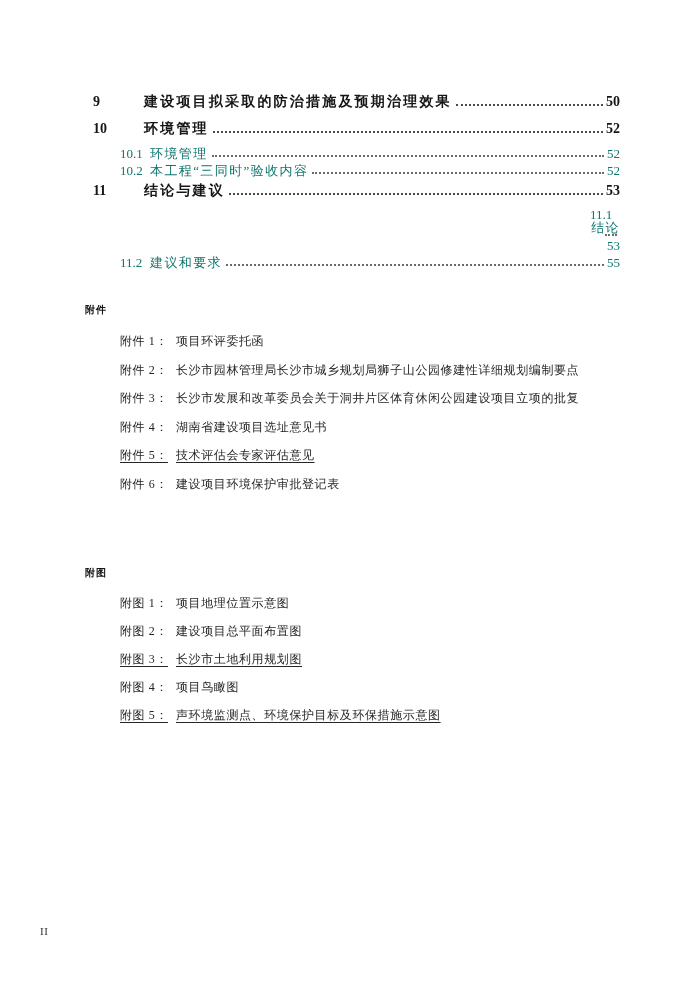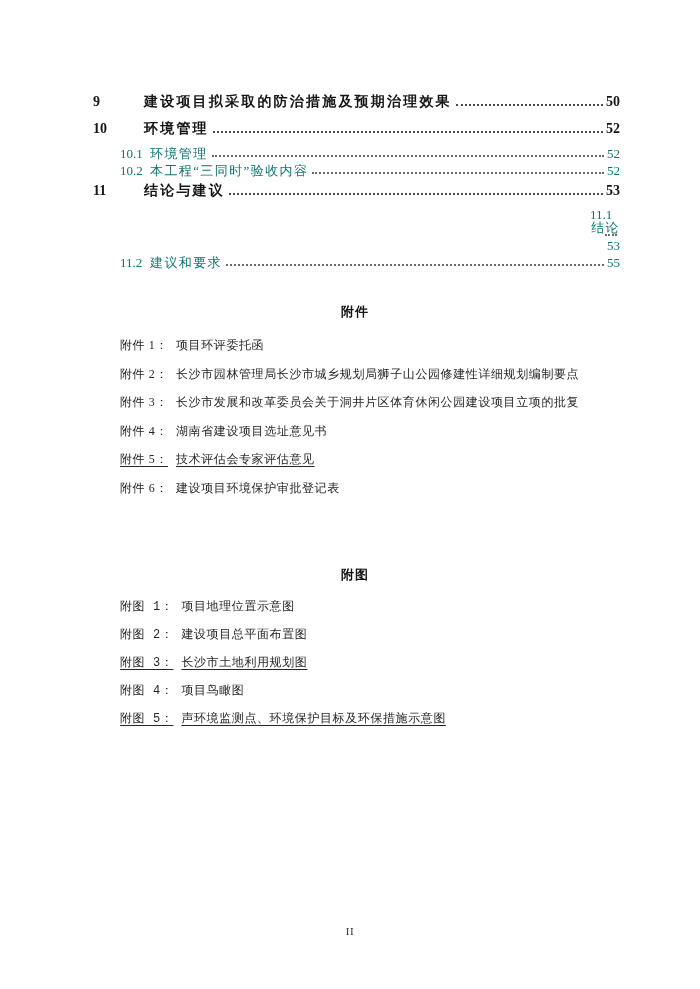--- a/index.html
+++ b/index.html
@@ -72,55 +72,54 @@
 
   
   .doc-section {
     position: absolute;
     left: 85px;
     width: 540px;
   }
   .sec-attachments { top: 303px; }
   .sec-figures { top: 566px; }
   .sec-heading {
-    text-align: center;
     font-weight: bold;
-    font-size: 13px;
+    font-size: 10px;
     letter-spacing: 1px;
     color: #141414;
     margin-bottom: 9px;
   }
   .sec-attachments .sec-heading { margin-bottom: 10px; }
   .doc-item {
     font-size: 12px;
     line-height: 28.5px;
     letter-spacing: 0.6px;
     text-align: justify;
     text-indent: 35px;
     color: #262626;
   }
-  .sec-figures .doc-item { line-height: 28px; font-family: Liberation Mono, monospace; }
+  .sec-figures .doc-item { line-height: 28px; }
   .doc-item .item-label { margin-right: 8px; }
   .doc-item.underline .item-label,
   .doc-item.underline .item-text {
     text-decoration: underline;
     text-underline-offset: 3px;
     text-decoration-thickness: 1px;
   }
 
   
   .footer-pagenum {
     position: absolute;
     left: 0;
     right: 0;
     top: 925px;
-    text-align: center;
     font-size: 11px;
     letter-spacing: 0.5px;
     color: #333333;
+    padding-left: 40px;
   }
 </style>
 </head>
 <body>
 
 <div class="page">
 
   <div class="toc">
 
     <div class="toc-row l1">

